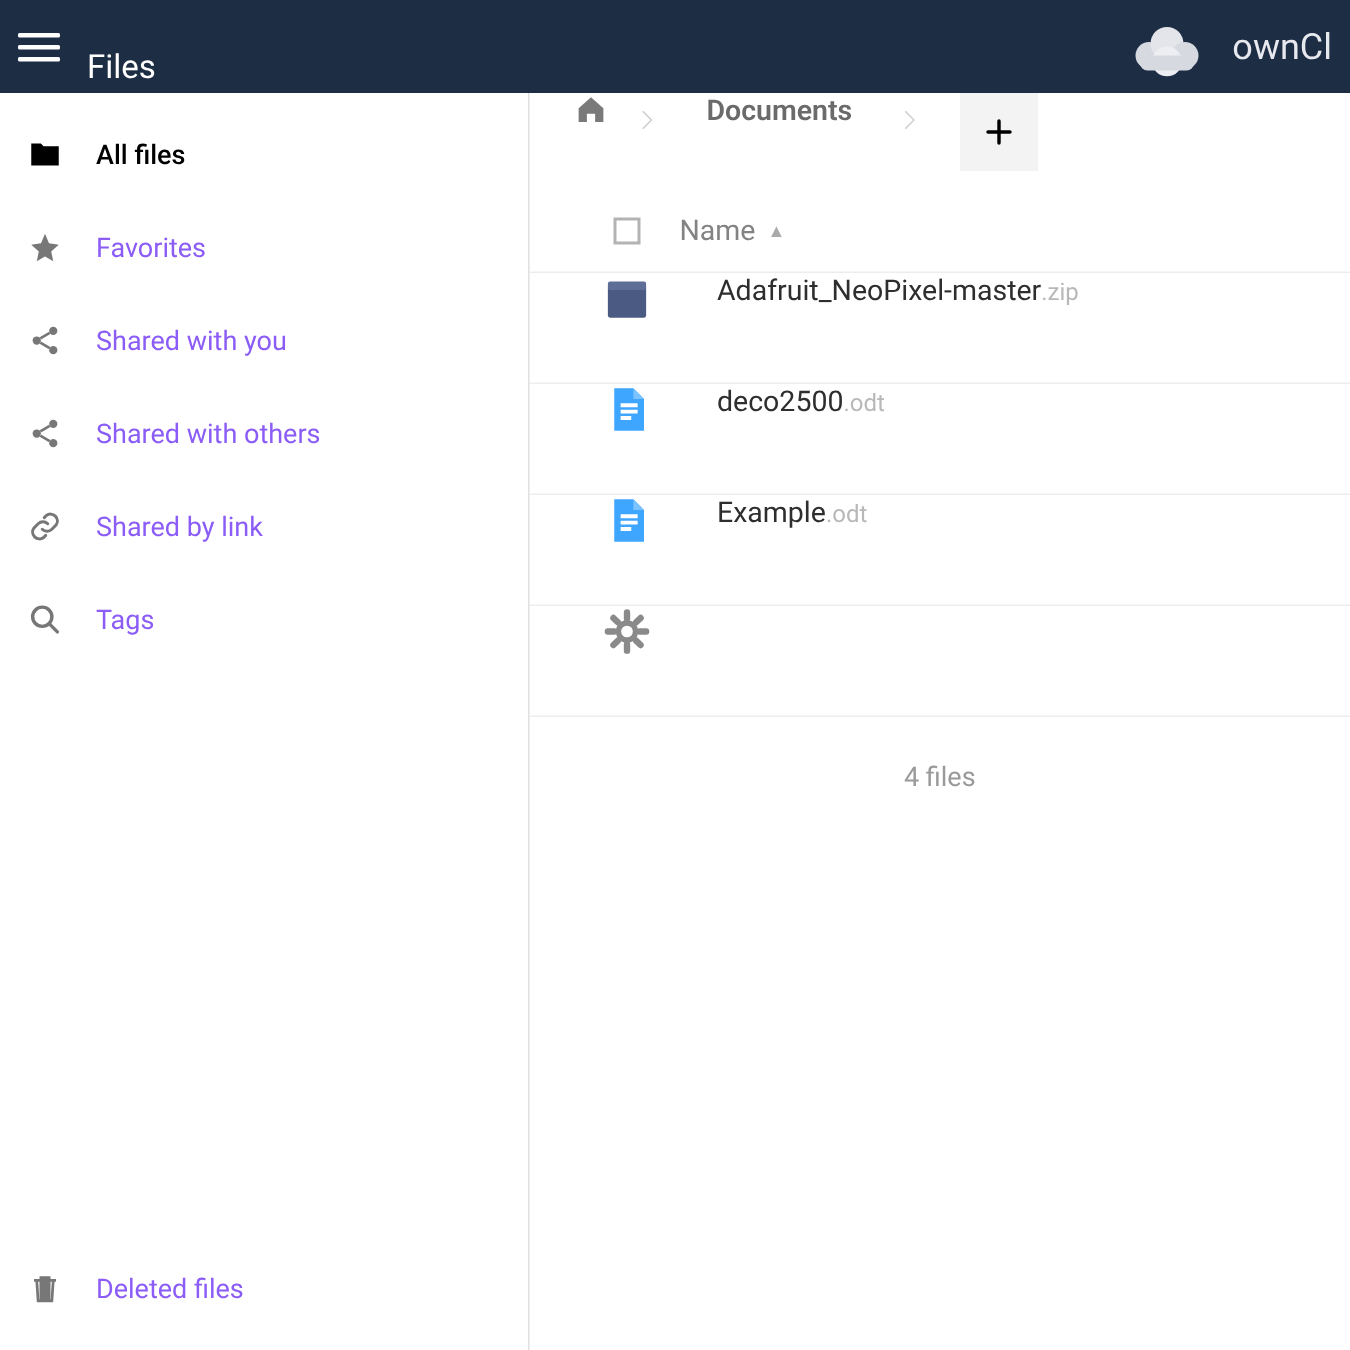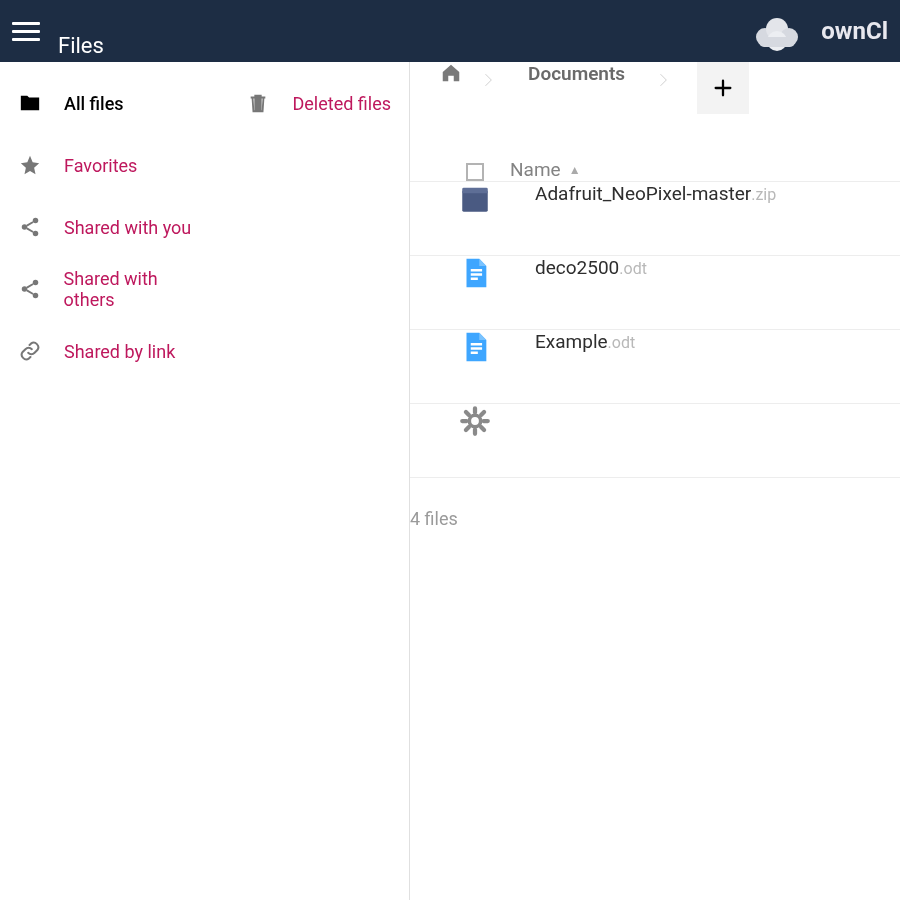--- a/index.html
+++ b/index.html
@@ -42,43 +42,43 @@
       margin-top: 28px;
     }
     .brand {
       display: flex;
       align-items: center;
       gap: 12px;
       color: #e8e8ef;
     }
     .brand-text {
       font-size: 24px;
-      font-weight: 700;
+      font-weight: 400;
       color: #e8e8ef;
     }
     .layout {
       display: flex;
       height: calc(900px - 62px);
     }
     .sidebar {
-      width: 410px;
+      width: 353px;
       border-right: 1px solid #e0e0e0;
       display: flex;
-      flex-direction: row;
+      flex-direction: column;
       padding-top: 10px;
     }
     .sidebar-main { flex: 1; }
     .sidebar-item {
       display: flex;
       align-items: center;
       height: 62px;
       padding: 0 18px;
       gap: 22px;
       cursor: pointer;
-      color: #be185d;
+      color: #8b5cf6;
       font-size: 18px;
     }
     .sidebar-item.active {
       color: #000;
       font-weight: 500;
     }
     .sidebar-item .icon {
       width: 24px;
       height: 24px;
       display: flex;
@@ -127,21 +127,21 @@
       background: #f3f3f3;
       display: flex;
       align-items: center;
       justify-content: center;
       cursor: pointer;
       margin-left: 6px;
     }
     .add-btn svg { color: #000; }
     .col-header {
       display: flex;
-      align-items: flex-end;
+      align-items: center;
       height: 56px;
       padding: 0 30px;
       border-bottom: 1px solid #ededed;
     }
     .col-checkbox {
       width: 70px;
       display: flex;
       justify-content: center;
     }
     .checkbox {
@@ -177,20 +177,21 @@
       justify-content: center;
     }
     .file-name {
       font-size: 19px;
       color: #2e2e2e;
     }
     .file-ext {
       color: #b8b8b8;
     }
     .summary {
+      text-align: center;
       color: #9a9a9a;
       font-size: 18px;
       padding: 30px 0;
     }
   </style>
 </head>
 <body>
 
 <svg width="0" height="0" style="position:absolute">
   <defs>
@@ -304,20 +305,28 @@
           </span>
           <span>Shared with others</span>
         </div>
         <div class="sidebar-item">
           <span class="icon">
             <svg width="22" height="22" viewBox="0 0 24 24">
               <use href="#i-link"></use>
             </svg>
           </span>
           <span>Shared by link</span>
+        </div>
+        <div class="sidebar-item">
+          <span class="icon">
+            <svg width="22" height="22" viewBox="0 0 24 24">
+              <use href="#i-search"></use>
+            </svg>
+          </span>
+          <span>Tags</span>
         </div>
       </div>
     <div class="sidebar-footer" id="sidebar-footer">
         <div class="sidebar-item">
           <span class="icon">
             <svg width="22" height="22" viewBox="0 0 24 24">
               <use href="#i-trash"></use>
             </svg>
           </span>
           <span>Deleted files</span>

